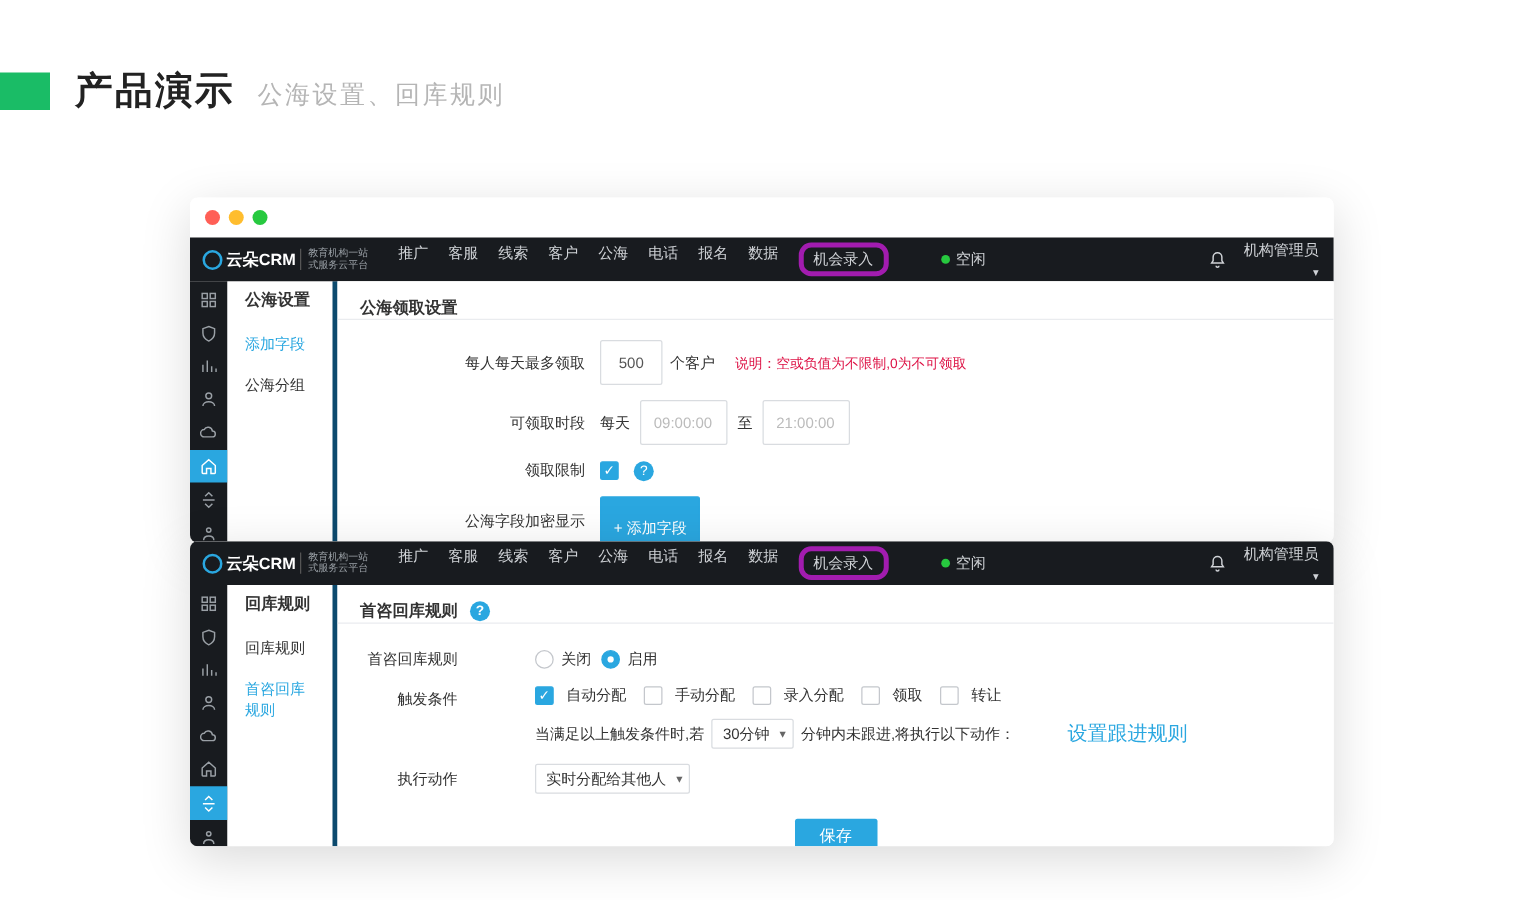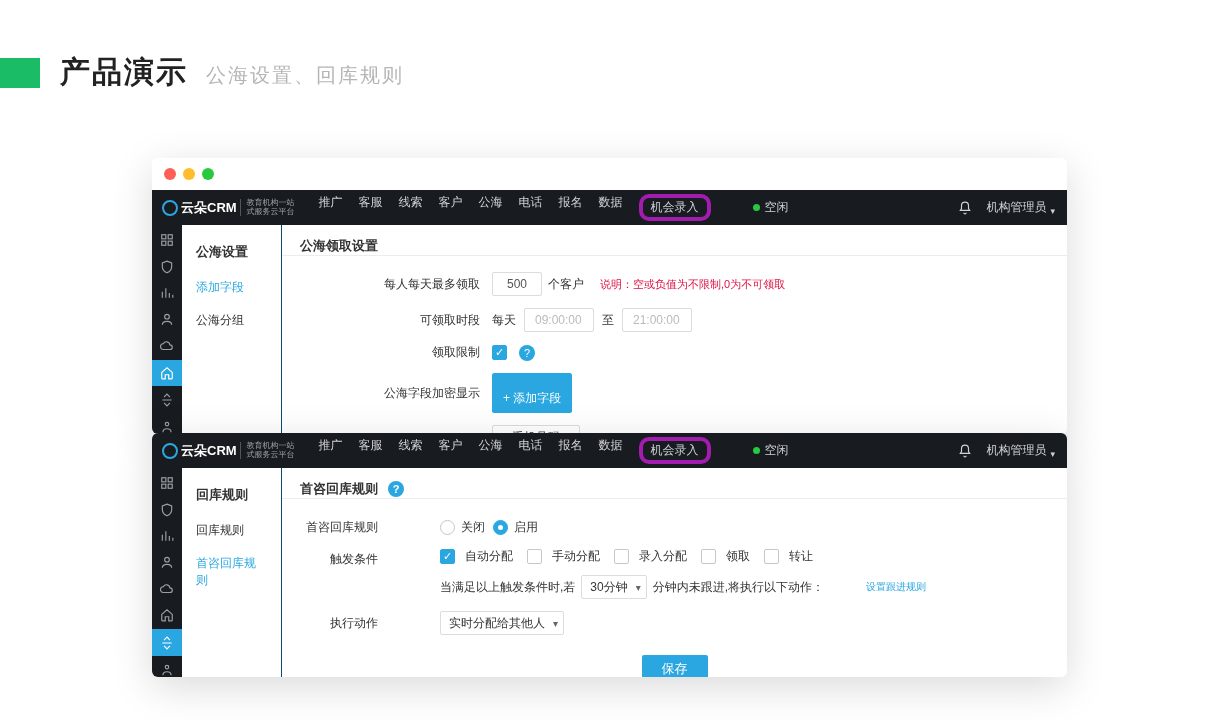--- a/index.html
+++ b/index.html
@@ -27,59 +27,59 @@
 .topbar .logo-mark { width:16px; height:16px; border:2px solid #2aa7e0; border-radius:50% 50% 50% 8px; display:inline-block; }
 .topbar .logo-text { font-size:13px; font-weight:700; color:#fff; }
 .topbar .logo-sub { font-size:8px; color:#9aa0a6; border-left:1px solid #555; padding-left:6px; line-height:1.1; }
 .topbar .nav { display:flex; gap:16px; margin-left:10px; }
 .topbar .nav a { color:#cfd2d6; cursor:pointer;text-align:right; }
 .topbar .pill { border:4px solid #a21caf; border-radius:10px; padding:1px 8px; cursor:pointer; }
 .topbar .status { display:flex; align-items:center; gap:5px; margin-left:28px; }
 .topbar .status-dot { width:7px; height:7px; border-radius:50%; background:#27c93f; display:inline-block; }
 .topbar .right { position:absolute; right:12px; display:flex; align-items:center; gap:14px; }
 .topbar .bell { width:14px; height:14px; }
-.topbar .user { cursor:pointer; display:flex; align-items:flex-end; gap:4px; }
+.topbar .user { cursor:pointer; display:flex; align-items:flex-end; gap:4px;flex-direction:column; }
 .topbar .caret { font-size:9px; }
 
 .app-body { display:flex; height:calc(100% - 35px); }
 .window.a .app-body { height:calc(100% - 35px - 32px); }
 .iconbar { width:30px; background:#181b1f; display:flex; flex-direction:column; align-items:center; padding-top:8px; gap:12px; }
 .iconbar .ic { width:16px; height:16px; color:#9aa0a6; cursor:pointer; display:flex; align-items:center; justify-content:center; }
 .iconbar .ic.active { background:#2aa7e0; padding:5px; width:30px; height:28px; margin:-5px 0; color:#fff; }
 
-.side { width:100px; background:#fff; border-right:1px solid #0c4a6e; padding-top:12px; }
+.side { width:88px; background:#fff; border-right:4px solid #0c4a6e; }
 .side .group-title { font-size:13px; font-weight:600; color:#333; padding:6px 14px 10px; }
 .side .item { font-size:12px; color:#333; padding:8px 14px; cursor:pointer; }
 .side .item.active { color:#2aa7e0; }
 
 .content { flex:1; background:#fff; position:relative; overflow:hidden; }
 .sect-head { font-size:13px; color:#333; padding:12px 18px 0; border-bottom:1px solid #eaecef; display:flex; align-items:center; gap:10px;font-weight:bold; }
 .qmark { width:16px; height:16px; border-radius:50%; background:#2aa7e0; color:#fff; font-size:11px; display:inline-flex; align-items:center; justify-content:center; }
 
 .form-row { display:flex; align-items:center; font-size:12px; color:#333; padding:6px 0; }
 .form-area { padding:10px 18px 0 100px; }
 .form-row .label { width:110px; text-align:right; padding-right:12px; color:#333; }
-.inp { border:1px solid #d9dce0; border-radius:2px; height:24px; padding:0 10px; font-size:12px; color:#555; background:#fff; }
+.inp { border:1px solid #d9dce0; border-radius:2px; height:36px; padding:0 10px; font-size:12px; color:#555; background:#fff; }
 .inp.small { width:50px; text-align:center; }
 .inp.time { width:70px; color:#bbb; }
 .btn-blue { background:#2aa7e0; color:#fff; border:1px solid #2aa7e0; border-radius:2px; height:40px; padding:16px 10px; font-size:12px; cursor:pointer; }
 .btn-save { background:#2aa7e0; color:#fff; border:none; border-radius:2px; height:28px; padding:0 20px; font-size:13px; cursor:pointer; }
 .note { font-size:11px; color:#d14; margin-left:10px; }
 .cb { width:15px; height:15px; border:1px solid #c4c7cc; border-radius:2px; background:#fff; display:inline-flex; align-items:center; justify-content:center; margin-right:6px; cursor:pointer; flex-shrink:0; }
 .cb.checked { background:#2aa7e0; border-color:#2aa7e0; color:#fff; font-size:11px; }
 .chip { border:1px solid #d9dce0; border-radius:2px; padding:3px 8px; font-size:12px; color:#444; display:inline-flex; align-items:center; gap:4px; }
 .chip .x { cursor:pointer; color:#888; }
 
 .radio { width:15px; height:15px; border:1.5px solid #c4c7cc; border-radius:50%; display:inline-flex; align-items:center; justify-content:center; margin-right:6px; cursor:pointer; }
 .radio.on { border-color:#2aa7e0; background:#2aa7e0; }
 .radio.on::after { content:""; width:5px; height:5px; border-radius:50%; background:#fff; }
 
 .select { border:1px solid #d9dce0; border-radius:2px; height:24px; padding:0 18px 0 8px; font-size:12px; cursor:pointer; position:relative; display:inline-flex; align-items:center; background:#fff; }
 .select::after { content:"▾"; position:absolute; right:5px; font-size:10px; color:#666; }
-.link { color:#2aa7e0; cursor:pointer; font-size:10px; }
+.link { color:#2aa7e0; cursor:pointer; font-size:16px; }
 
 
 .form-area-b { padding:14px 18px 0 18px; }
 .form-area-b .form-row .label { width:90px; }
 
 svg { display:block; }
 </style>
 </head>
 <body>
 

